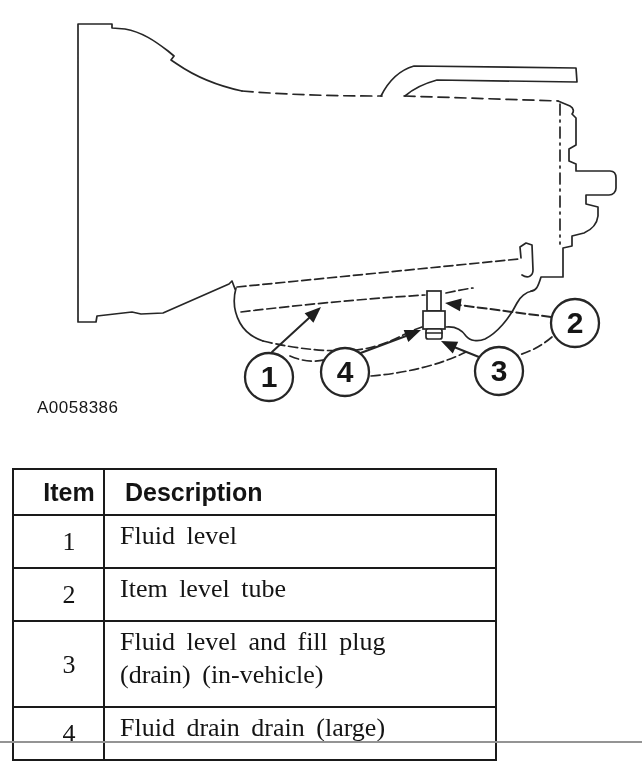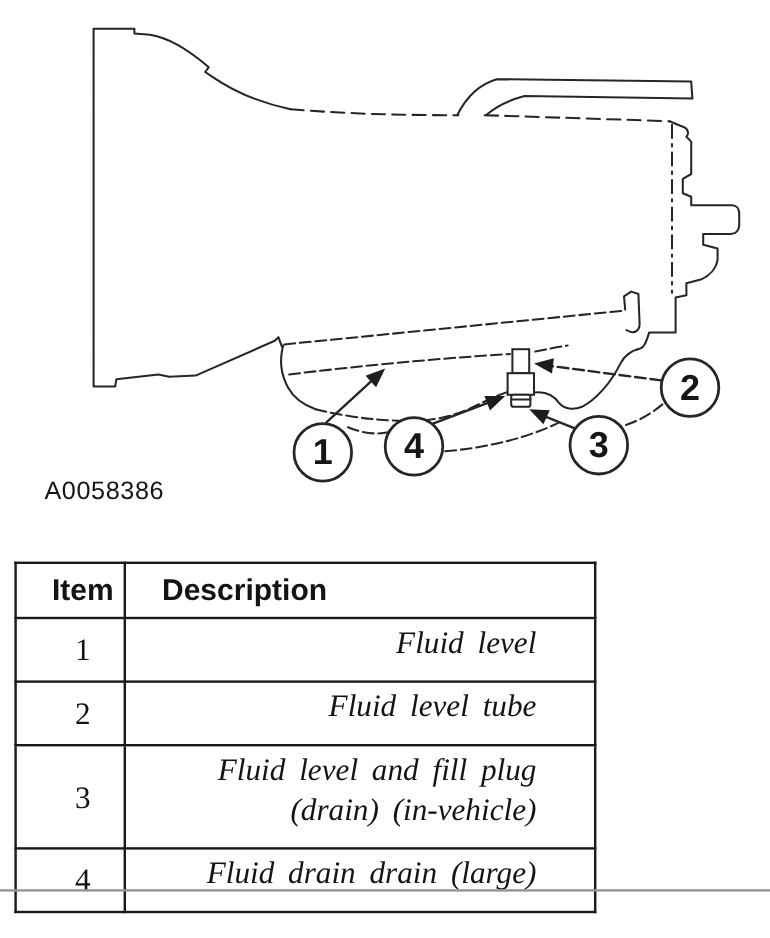--- a/index.html
+++ b/index.html
@@ -3,44 +3,44 @@
 <meta charset="utf-8">
 <style>
   html,body{margin:0;padding:0;}
   body{
     width:642px;height:782px;background:#ffffff;position:relative;
     font-family:"Liberation Sans",sans-serif;overflow:hidden;
   }
   .diagram{position:absolute;left:0;top:0;}
   .figure-id{
     position:absolute;left:37px;top:398px;
-    font-family:"Liberation Sans",sans-serif;font-size:21px;color:#161616;
+    font-family:"Liberation Sans",sans-serif;font-size:17px;color:#161616;
     letter-spacing:0.5px;
   }
   table.legend{
     position:absolute;left:12px;top:468px;
     border-collapse:collapse;table-layout:fixed;width:483px;
     color:#141414;
   }
   table.legend th,table.legend td{
     border:2px solid #1a1a1a;vertical-align:middle;
   }
   col.c-item{width:91px;}
   col.c-desc{width:392px;}
   table.legend th{
     font-family:"Liberation Sans",sans-serif;font-weight:bold;font-size:25px;
   }
   th.item-h{text-align:center;padding-left:22px;}
-  th.desc-h{text-align:left;padding-left:30px;border-radius:16px;}
+  th.desc-h{text-align:left;padding-left:20px;border-radius:16px;}
   table.legend td{
     font-family:"Liberation Serif",serif;font-size:26px;line-height:33px;
     word-spacing:5px;
   }
   td.item-c{text-align:center;padding-left:22px;}
-  td.desc-c{text-align:right;padding:3px 48px 15px 15px;font-style:italic;}
+  td.desc-c{text-align:left;padding:3px 48px 15px 15px;}
   thead tr{height:46px;}
   tbody tr:nth-child(1){height:47px;}
   tbody tr:nth-child(2){height:44px;}
   tbody tr:nth-child(3){height:76px;}
   tbody tr:nth-child(4){height:42px;}
   .separator{
     position:absolute;left:0;top:741px;width:642px;height:2px;background:#949494;
   }
   .outline{fill:none;stroke:#262626;stroke-width:1.7;stroke-linejoin:round;stroke-linecap:round;}
   .dashed{stroke-dasharray:11 6;}
@@ -134,21 +134,21 @@
       <th class="desc-h">Description</th>
     </tr>
   </thead>
   <tbody>
     <tr>
       <td class="item-c">1</td>
       <td class="desc-c">Fluid level</td>
     </tr>
     <tr>
       <td class="item-c">2</td>
-      <td class="desc-c">Fluid level tube</td>
+      <td class="desc-c">Item level tube</td>
     </tr>
     <tr>
       <td class="item-c">3</td>
       <td class="desc-c">Fluid level and fill plug (drain) (in-vehicle)</td>
     </tr>
     <tr>
       <td class="item-c">4</td>
       <td class="desc-c">Fluid drain drain (large)</td>
     </tr>
   </tbody>

